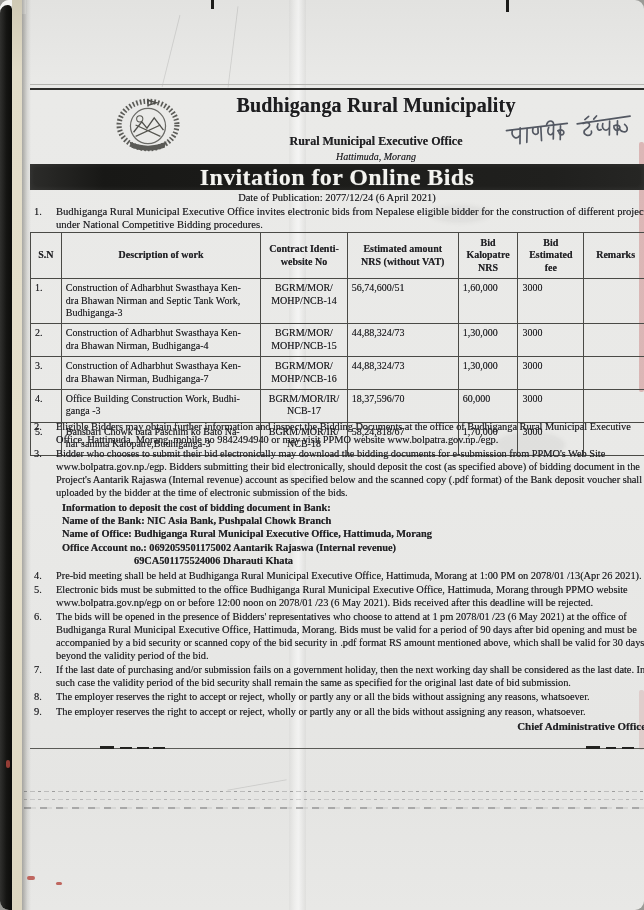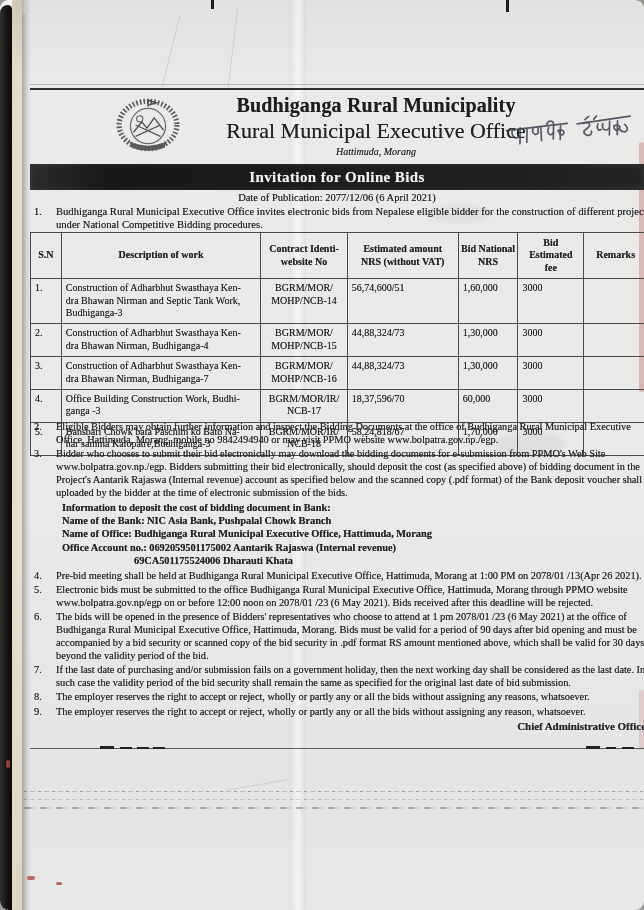--- a/index.html
+++ b/index.html
@@ -29,29 +29,29 @@
     background:repeating-linear-gradient(90deg,rgba(60,60,62,.4) 0 7px,rgba(60,60,62,.1) 7px 12px,rgba(60,60,62,0) 12px 16px);}
   
   .topline-light{position:absolute;left:30px;right:0;top:84px;height:1px;background:#b4b4b0;}
   .topline-dark{position:absolute;left:30px;right:0;top:88px;height:2px;background:#2e2e2c;}
   .bottomline{position:absolute;left:30px;right:0;top:748px;height:1px;background:#5a5a56;}
   .dash{position:absolute;top:746px;height:3px;background:#222220;}
   
   .logo{position:absolute;left:116px;top:97px;width:64px;height:56px;}
   .titles{position:absolute;left:186px;top:94px;width:380px;text-align:center;}
   .t-muni{font-size:20px;font-weight:bold;letter-spacing:.2px;color:#1e1e20;}
-  .t-office{font-size:22px;font-weight:normal;margin-top:1px;color:#222224;}
+  .t-office{font-size:12px;font-weight:bold;margin-top:17px;color:#222224;}
   .t-addr{font-size:10px;margin-top:2px;font-style:italic;}
   .t-prov{font-size:10px;margin-top:11px;}
   .stamp{position:absolute;left:503px;top:116px;width:138px;height:44px;transform:rotate(-3deg);opacity:.88;}
   
   .banner{position:absolute;left:30px;right:0;top:164px;height:26px;
     background:linear-gradient(90deg,#2c2c2a,#181816 12%,#1d1d1b 55%,#20201e 85%,#262624);
     box-shadow:inset 0 0 6px rgba(255,255,255,.08);display:flex;align-items:center;justify-content:center;}
-  .banner span{color:#f3f3ef;font-size:15px;font-weight:bold;letter-spacing:.4px;text-shadow:0 0 1px rgba(255,255,255,.45);}
+  .banner span{color:#f3f3ef;font-size:24px;font-weight:bold;letter-spacing:.4px;text-shadow:0 0 1px rgba(255,255,255,.45);}
   .pubdate{position:absolute;left:30px;width:614px;top:192px;text-align:center;font-size:10.5px;}
   
   .doc-text{text-shadow:0 0 .4px rgba(45,45,50,.65);}
   .item1{position:absolute;left:34px;top:205px;width:622px;font-size:10.6px;line-height:13.2px;display:flex;}
   .num{flex:0 0 22px;}
   .itxt{flex:1;}
   .body-items{position:absolute;left:34px;top:420px;width:624px;font-size:10.4px;line-height:13.1px;letter-spacing:-.05px;}
   .b-item{display:flex;margin-bottom:1px;}
   .bank{font-weight:bold;margin:1px 0 1px 28px;line-height:13.4px;}
   .bank .acct2{margin-left:72px;}
@@ -146,21 +146,21 @@
         <path d="M117,7 L116,21"></path>
           <path d="M113,12 C117,10 121,13 118,16 C115,18 113,15 113,13"></path>
         <path d="M118,15 C124,23 130,16 124,11"></path>
       </g>
     </svg>
   </div>
 
   <div class="banner">
     <span>Invitation for Online Bids</span>
   </div>
-  <div class="pubdate doc-text">Date of Publication: 2077/12/06 (6 April 2021)</div>
+  <div class="pubdate doc-text">Date of Publication: 2077/12/24 (6 April 2021)</div>
 
   <div class="item1 doc-text">
     <span class="num">1.</span>
     <span class="itxt">Budhiganga Rural Municipal Executive Office invites electronic bids from Nepalese eligible bidder for the construction of different projects under National Competitive Bidding procedures.</span>
   </div>
 
   <table class="bidtable doc-text">
     <colgroup>
       <col class="c-sn">
         <col class="c-desc">
@@ -171,21 +171,21 @@
         <col class="c-rem">
     </colgroup>
     <tbody>
         <tr>
       <th class="pre">S.N</th>
       <th class="pre">Description of work</th>
       <th class="pre">Contract Identi-
 website No</th>
       <th class="pre">Estimated amount
 NRS (without VAT)</th>
-      <th class="pre">Bid National
+      <th class="pre">Bid Kalopatre
 NRS</th>
       <th class="pre">Bid Estimated
 fee</th>
       <th class="pre">Remarks</th>
     </tr>
     <tr>
       <td>1.</td>
       <td class="pre">Construction of Adharbhut Swasthaya Ken-
 dra Bhawan Nirman and Septic Tank Work,
 Budhiganga-3</td>

